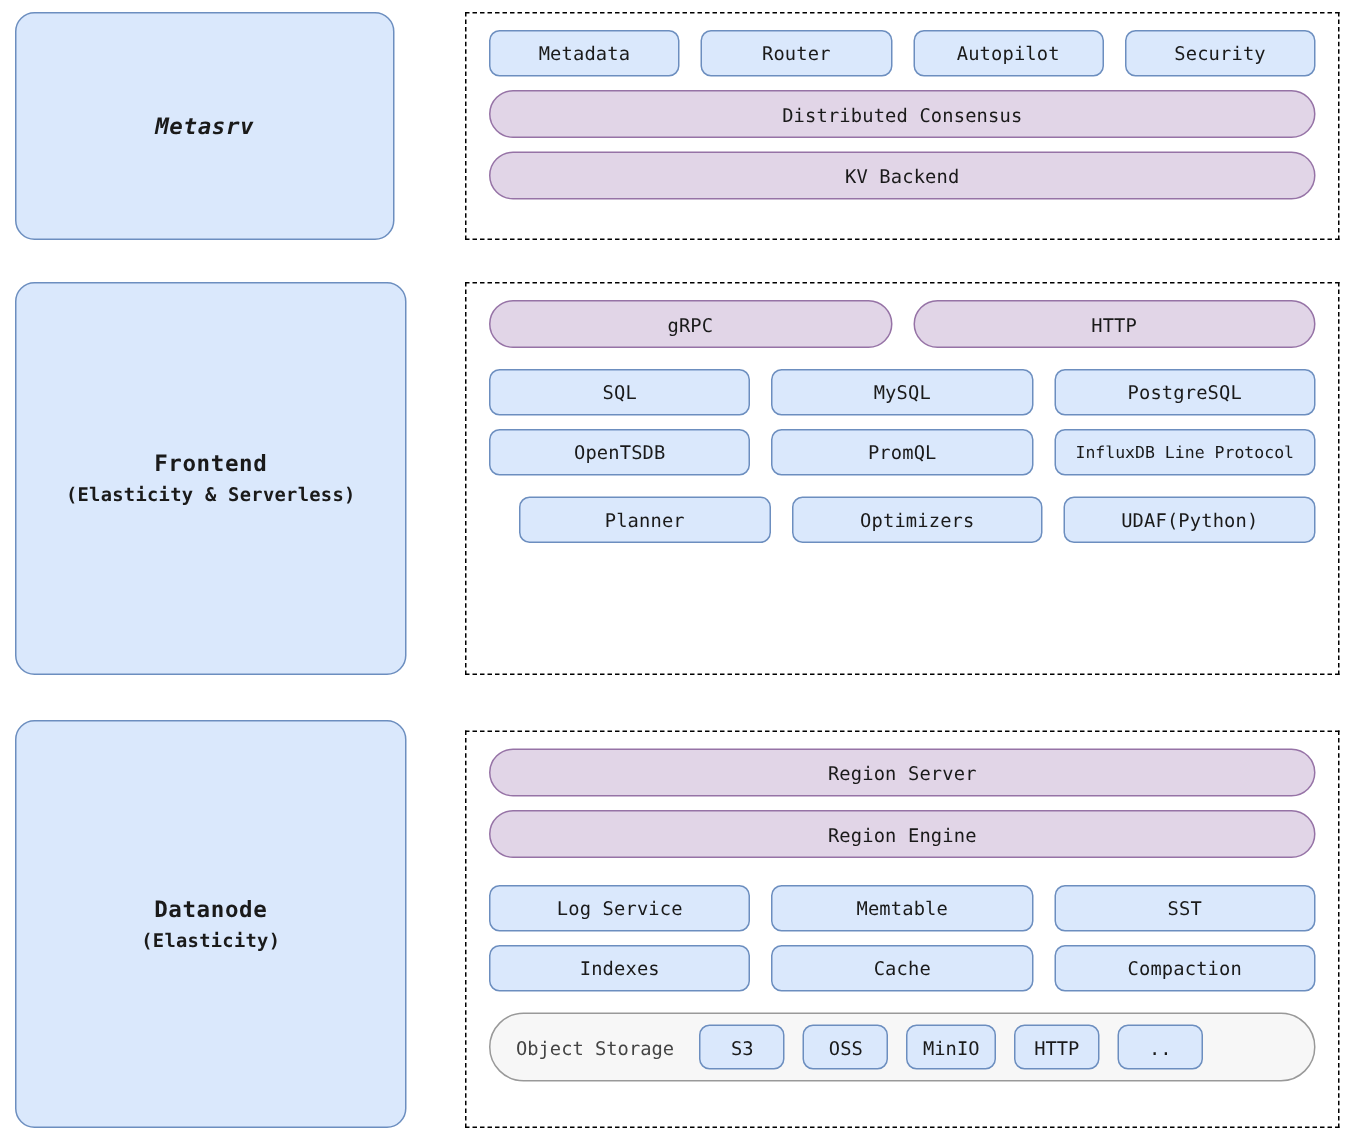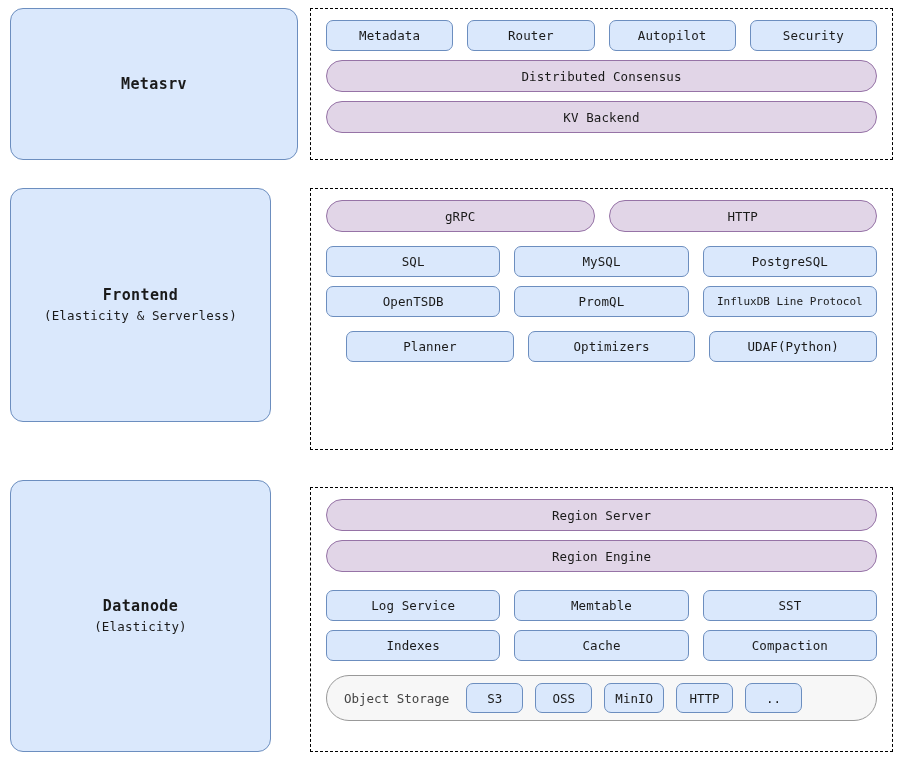--- a/index.html
+++ b/index.html
@@ -37,21 +37,21 @@
     text-align: center;
   }
   .node-title {
     font-size: 15px;
     font-weight: bold;
     letter-spacing: 0.4px;
     line-height: 1.5;
   }
   .node-sub {
     font-size: 12.5px;
-    font-weight: normal;
+    font-weight: bold;
     letter-spacing: 0.2px;
     line-height: 1.5;
   }
 
   
   .dashed-box {
     position: absolute;
     border: 1.6px dashed #000000;
     background: transparent;
     box-sizing: border-box;
@@ -135,21 +135,21 @@
     box-sizing: border-box;
     white-space: nowrap;
   }
   .storage-chip + .storage-chip { margin-left: 12px; }
 </style>
 </head>
 <body>
 
 <div class="diagram">
 
-  <div class="node-panel" style="left:10px; top:8px; width:288px; height:152px;">
+  <div class="node-panel" style="left:10px; top:8px; width:253px; height:152px;font-style:italic;">
     <div class="node-title">Metasrv</div>
   </div>
 
   <div class="dashed-box" style="left:310px; top:8px; width:583px; height:152px;">
 
     <div class="row">
       <div class="chip flex1">Metadata</div>
       <div class="chip flex1">Router</div>
       <div class="chip flex1">Autopilot</div>
       <div class="chip flex1">Security</div>
@@ -157,21 +157,21 @@
 
     <div class="row">
       <div class="pill flex1">Distributed Consensus</div>
     </div>
 
     <div class="row">
       <div class="pill flex1">KV Backend</div>
     </div>
   </div>
 
-  <div class="node-panel" style="left:10px; top:188px; width:261px; height:234px;">
+  <div class="node-panel" style="left:10px; top:188px; width:261px; height:262px;">
     <div class="node-title">Frontend</div>
     <div class="node-sub">(Elasticity &amp; Serverless)</div>
   </div>
 
   <div class="dashed-box" style="left:310px; top:188px; width:583px; height:262px;text-align:center;">
 
     <div class="row">
       <div class="pill flex1">gRPC</div>
       <div class="pill flex1">HTTP</div>
     </div>

